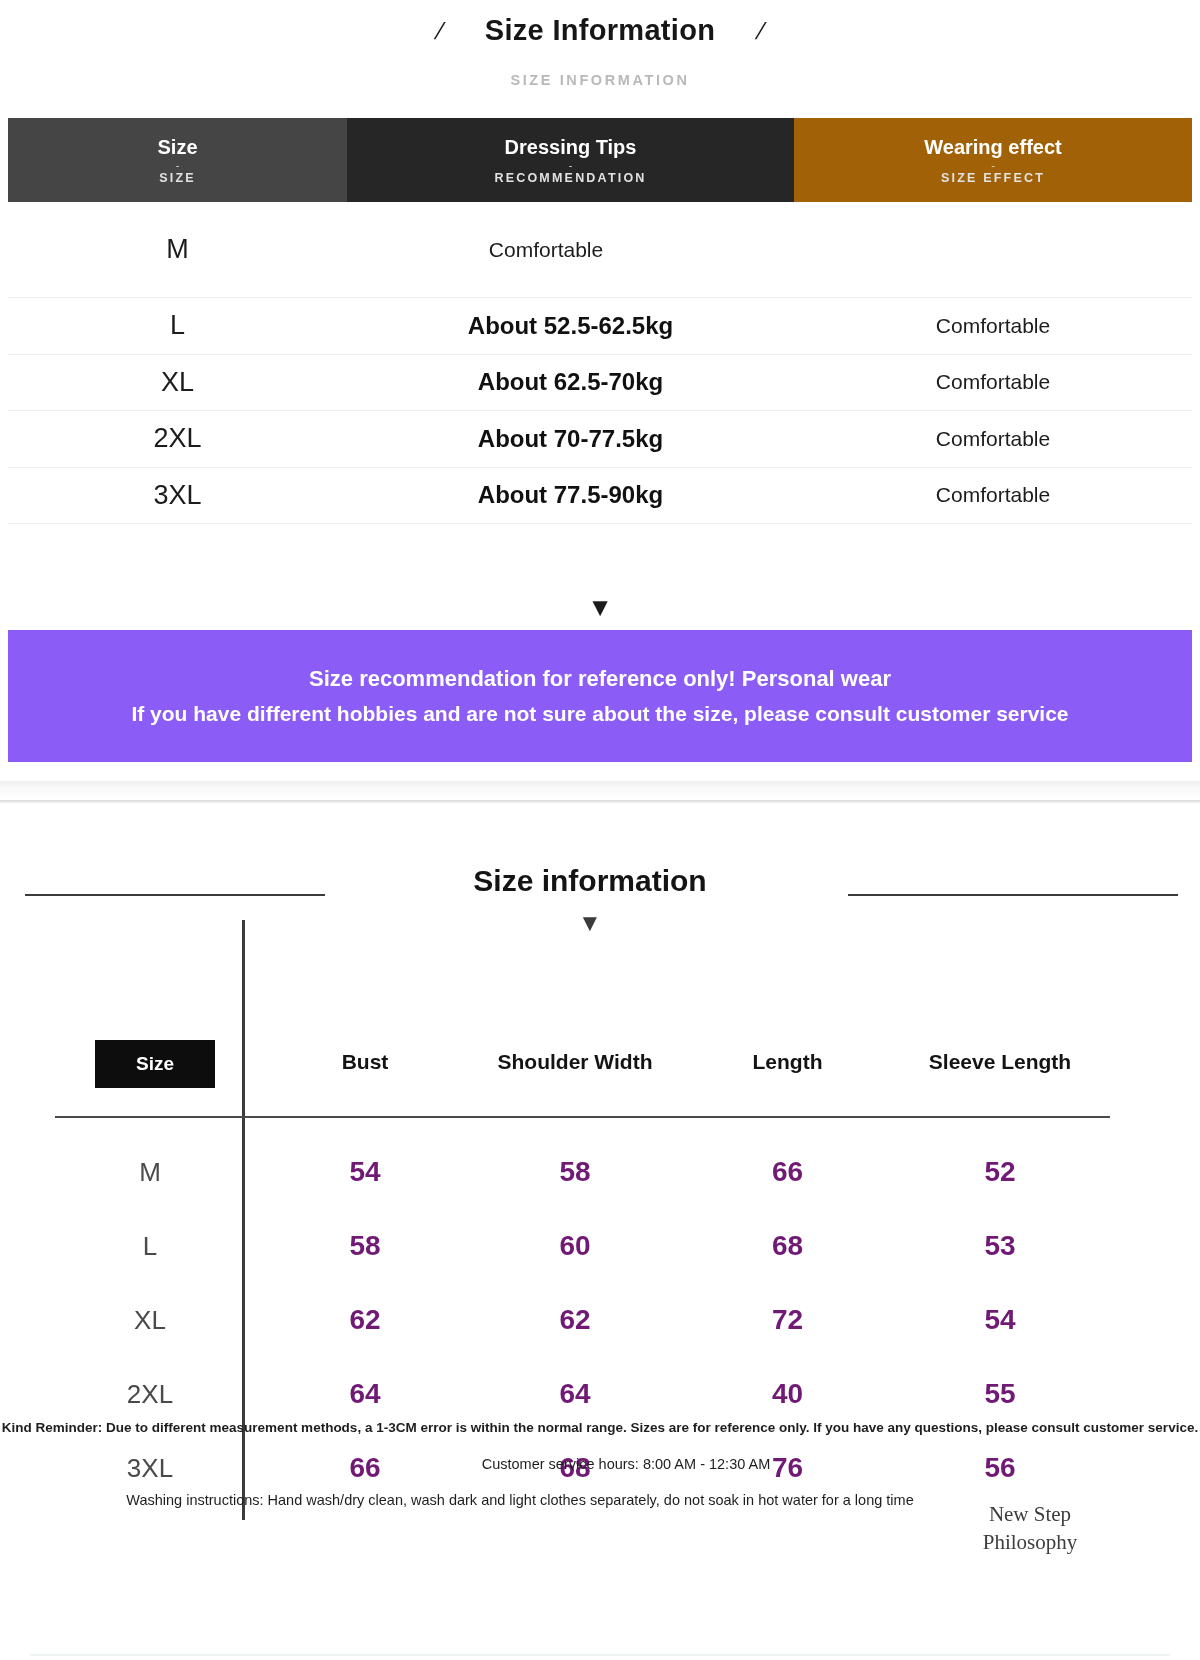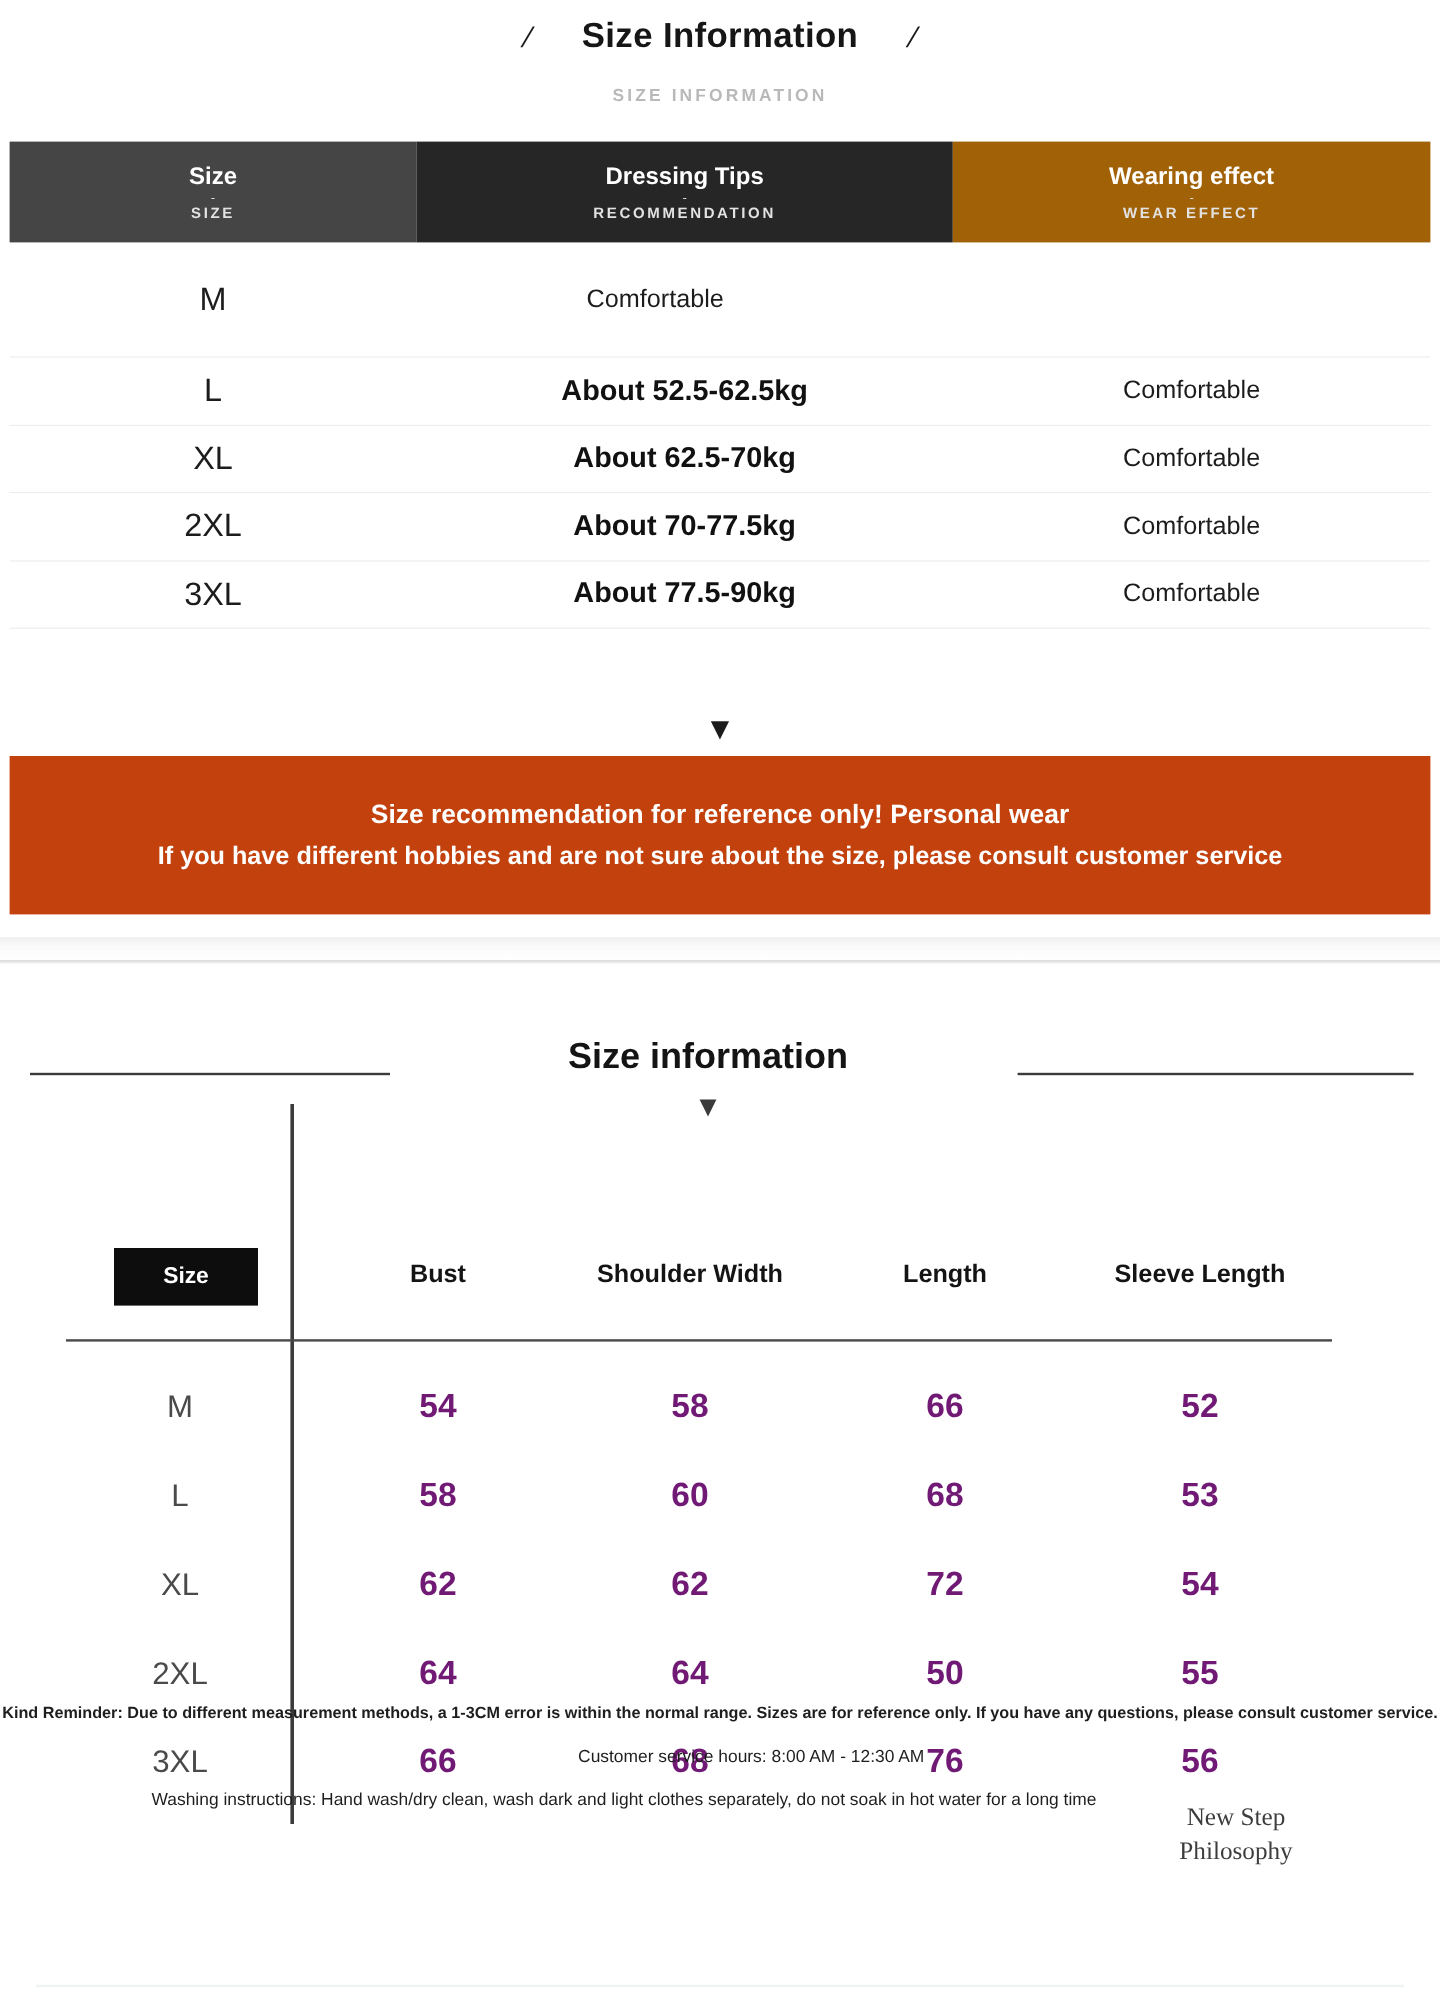--- a/index.html
+++ b/index.html
@@ -66,21 +66,21 @@
     position:absolute;left:0;top:557px;width:1200px;text-align:center;
     font-size:16px;color:#2a2a2a;font-weight:400;
   }
   .arrow1{
     position:absolute;left:0;top:594px;width:1200px;text-align:center;
     font-size:26px;color:#1b1b1b;line-height:1;
   }
 
   .redbar{
     position:absolute;left:8px;top:630px;width:1184px;height:132px;
-    background:#c2410c;
+    background:#8b5cf6;
     display:flex;flex-direction:column;align-items:center;justify-content:center;
   }
   .red-l1{color:#fff;font-size:22px;font-weight:700;text-align:center;line-height:1.25;}
   .red-l2{color:#fff;font-size:21px;font-weight:700;text-align:center;line-height:1.3;margin-top:8px;max-width:960px;}
 
   .sec-gap{
     position:absolute;left:0;top:781px;width:1200px;height:19px;
     background:linear-gradient(#efefef,#fafafa 40%,#fff);
   }
 
@@ -157,21 +157,21 @@
         <span class="hdr-sm">SIZE</span>
       </div>
       <div class="hdr-cell c2">
         <span class="hdr-main">Dressing Tips</span>
         <span class="hdr-dash">-</span>
         <span class="hdr-sm">RECOMMENDATION</span>
       </div>
       <div class="hdr-cell c3">
         <span class="hdr-main">Wearing effect</span>
         <span class="hdr-dash">-</span>
-        <span class="hdr-sm">WEAR EFFECT</span>
+        <span class="hdr-sm">SIZE EFFECT</span>
       </div>
     </div>
 
     <div class="rows">
       <div class="row">
         <span class="cell-size">M</span>
         <span class="cell-eff">Comfortable</span>
       </div>
       <div class="row">
         <span class="cell-size">L</span>
@@ -243,21 +243,21 @@
         <span class="t2-size">XL</span>
         <span class="t2-val v0">62</span>
         <span class="t2-val v1">62</span>
         <span class="t2-val v2">72</span>
         <span class="t2-val v3">54</span>
       </div>
       <div class="t2-row" style="top:437px">
         <span class="t2-size">2XL</span>
         <span class="t2-val v0">64</span>
         <span class="t2-val v1">64</span>
-        <span class="t2-val v2">50</span>
+        <span class="t2-val v2">40</span>
         <span class="t2-val v3">55</span>
       </div>
       <div class="t2-row" style="top:511px">
         <span class="t2-size">3XL</span>
         <span class="t2-val v0">66</span>
         <span class="t2-val v1">68</span>
         <span class="t2-val v2">76</span>
         <span class="t2-val v3">56</span>
       </div>
     </div>

